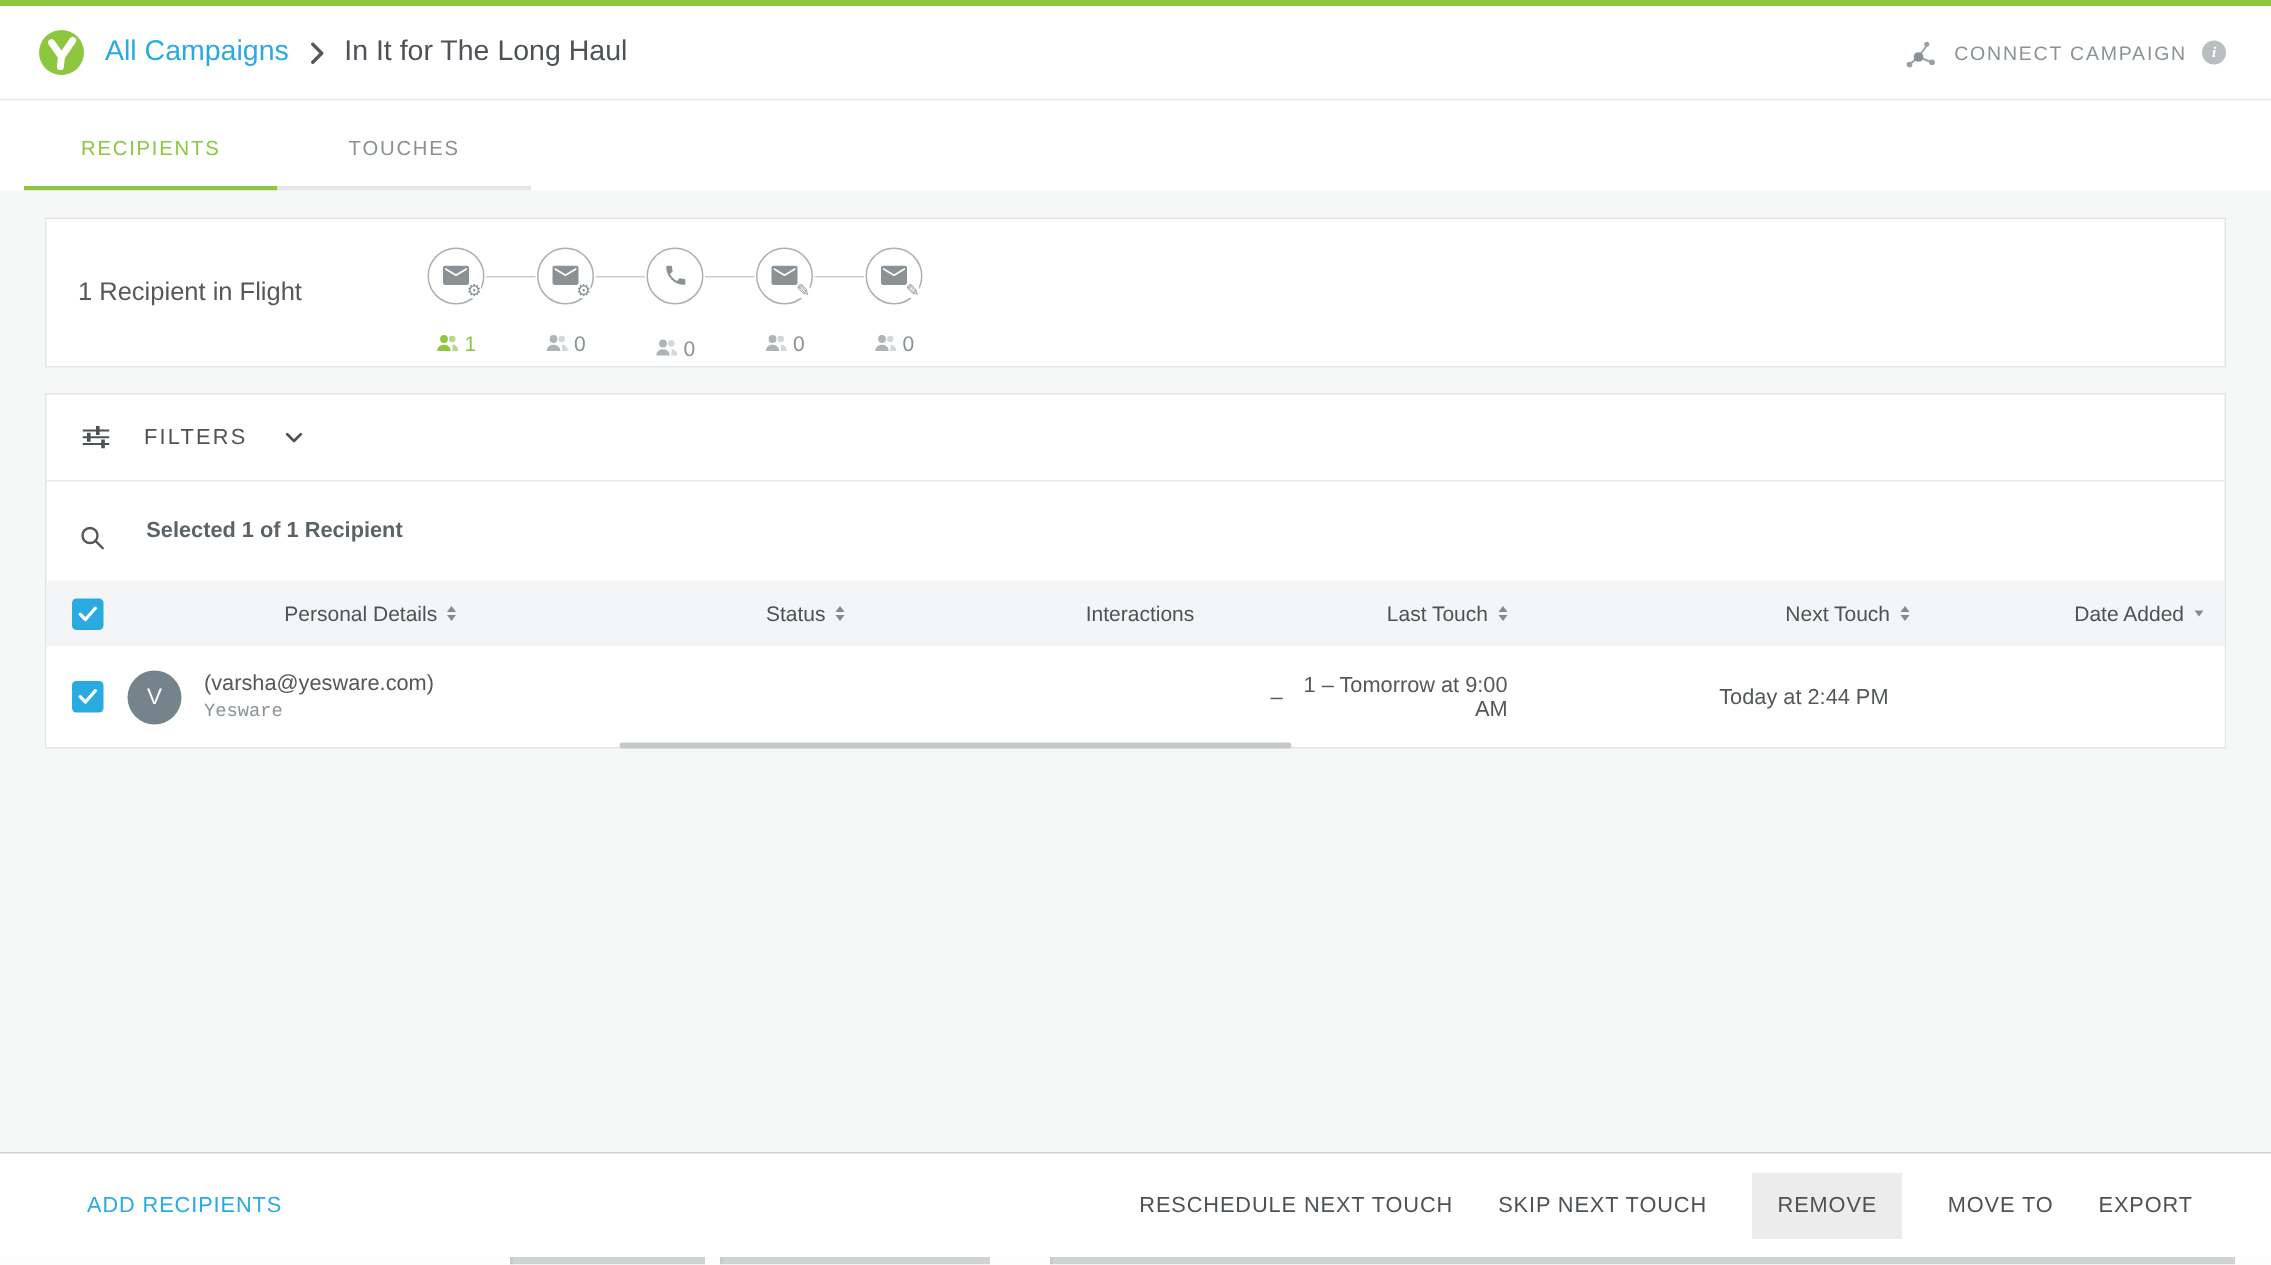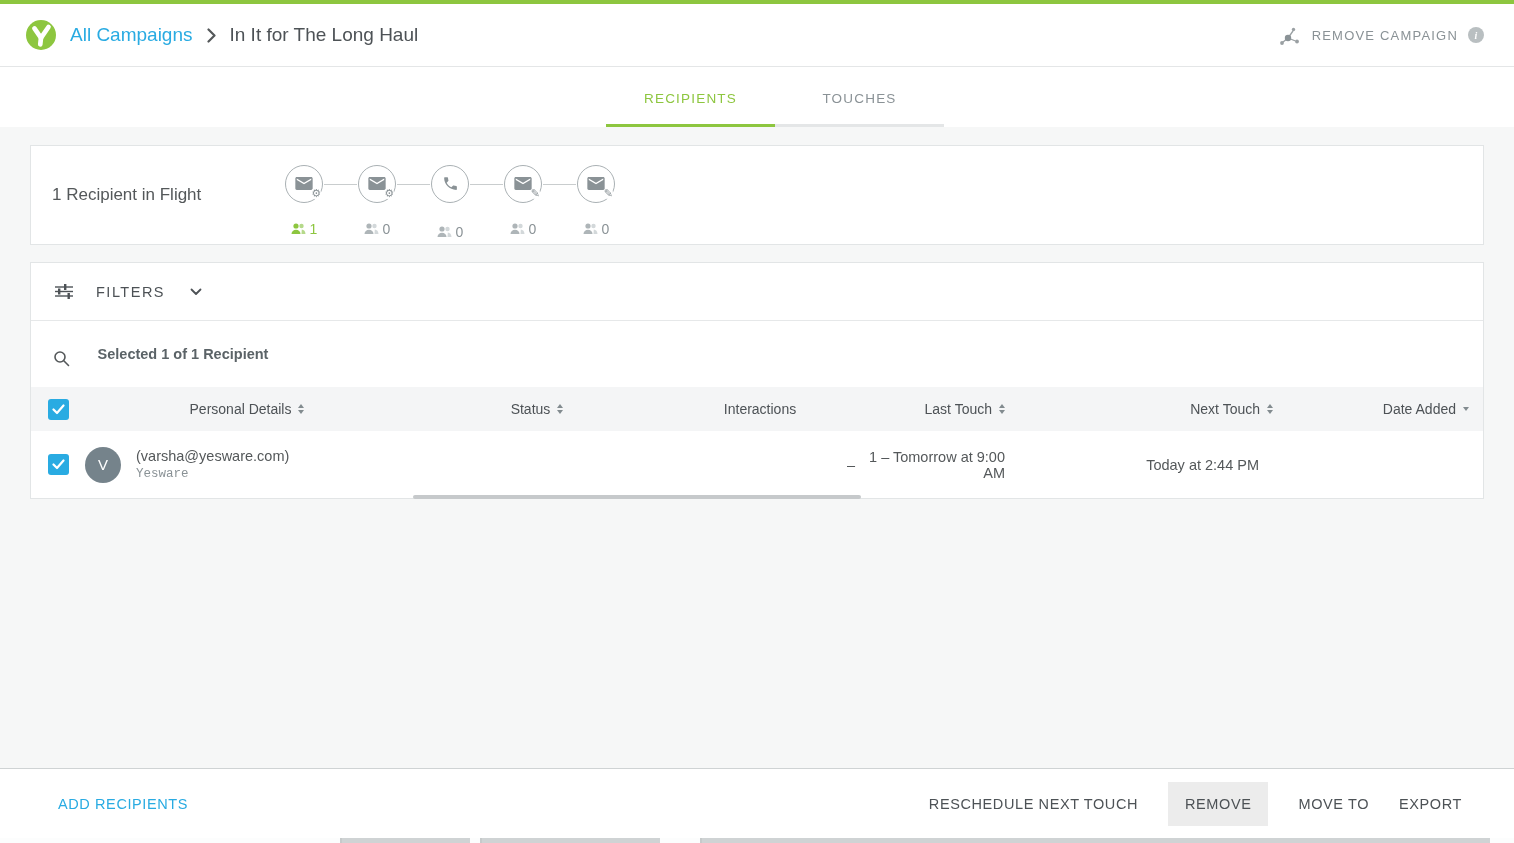--- a/index.html
+++ b/index.html
@@ -11,21 +11,21 @@
   .breadcrumb { display:flex; align-items:center; gap:14px; }
   .logo { width:30px; height:30px; flex:0 0 auto; }
   .bc-link { color:#29abe2; font-size:19px; cursor:pointer; }
   .bc-chevron { display:flex; align-items:center; }
   .bc-current { color:#4d5256; font-size:19px; }
   .connect { display:flex; align-items:center; gap:10px; cursor:pointer; }
   .connect-label { color:#8a9296; font-size:13px; letter-spacing:1.2px; }
   .info-dot { width:16px; height:16px; border-radius:50%; background:#b9bfc1; color:#fff; font-size:10px; font-weight:bold; display:flex; align-items:center; justify-content:center; font-style:italic; font-family:"Liberation Serif",serif; }
 
   
-  .tabs { background:#fff; display:flex; padding-left:36px; height:60px;justify-content:center; }
+  .tabs { background:#fff; display:flex; padding-left:16px; height:60px; }
   .tab { width:169px; text-align:center; font-size:13.5px; letter-spacing:1.2px; padding-top:24px; border-bottom:3px solid #e4e6e7; color:#8a9296; cursor:pointer; }
   .tab.active { color:#8dc63f; border-bottom-color:#8dc63f; }
 
   
   .page { background:#f6f7f7; position:absolute; top:127px; bottom:0; left:0; right:0; padding:18px 30px 0 30px; }
   .card { background:#fff; border:1px solid #e2e5e6; }
 
   
   .flight-card { height:100px; margin-bottom:17px; display:flex; align-items:center; padding-left:21px; }
   .flight-title { font-size:17px; color:#54585a; width:232px; }
@@ -110,21 +110,21 @@
       <svg width="23" height="21" viewBox="0 0 23 21">
         <line x1="9" y1="13" x2="14" y2="6" stroke="#9aa0a3" stroke-width="1.3"></line>
         <line x1="9" y1="13" x2="3.5" y2="17.5" stroke="#9aa0a3" stroke-width="1.3"></line>
         <line x1="9" y1="13" x2="16.5" y2="16" stroke="#9aa0a3" stroke-width="1.3"></line>
         <circle cx="9" cy="13" r="3.2" fill="#8a9296"></circle>
         <circle cx="14.5" cy="4.5" r="1.7" fill="#9aa0a3"></circle>
         <circle cx="3" cy="18" r="1.9" fill="#9aa0a3"></circle>
         <circle cx="18" cy="16.5" r="1.9" fill="#9aa0a3"></circle>
       </svg>
     </span>
-    <span class="connect-label">REMOVE CAMPAIGN</span>
+    <span class="connect-label">CONNECT CAMPAIGN</span>
     <span class="info-dot">i</span>
   </div>
 </header>
 
 <nav class="tabs">
   <div class="tab active">RECIPIENTS</div>
   <div class="tab">TOUCHES</div>
 </nav>
 
 <main class="page">
@@ -330,19 +330,20 @@
 
     <div class="scroll-thumb"></div>
   </section>
 
 </main>
 
 <footer class="footer">
   <div class="add-recipients">ADD RECIPIENTS</div>
   <div class="actions">
     <span class="action">RESCHEDULE NEXT TOUCH</span>
+    <span class="action">SKIP NEXT TOUCH</span>
     <span class="action hl">REMOVE</span>
     <span class="action">MOVE TO</span>
     <span class="action">EXPORT</span>
   </div>
 </footer>
 
 <div class="clipped-strip"></div>
 
 </body></html>

